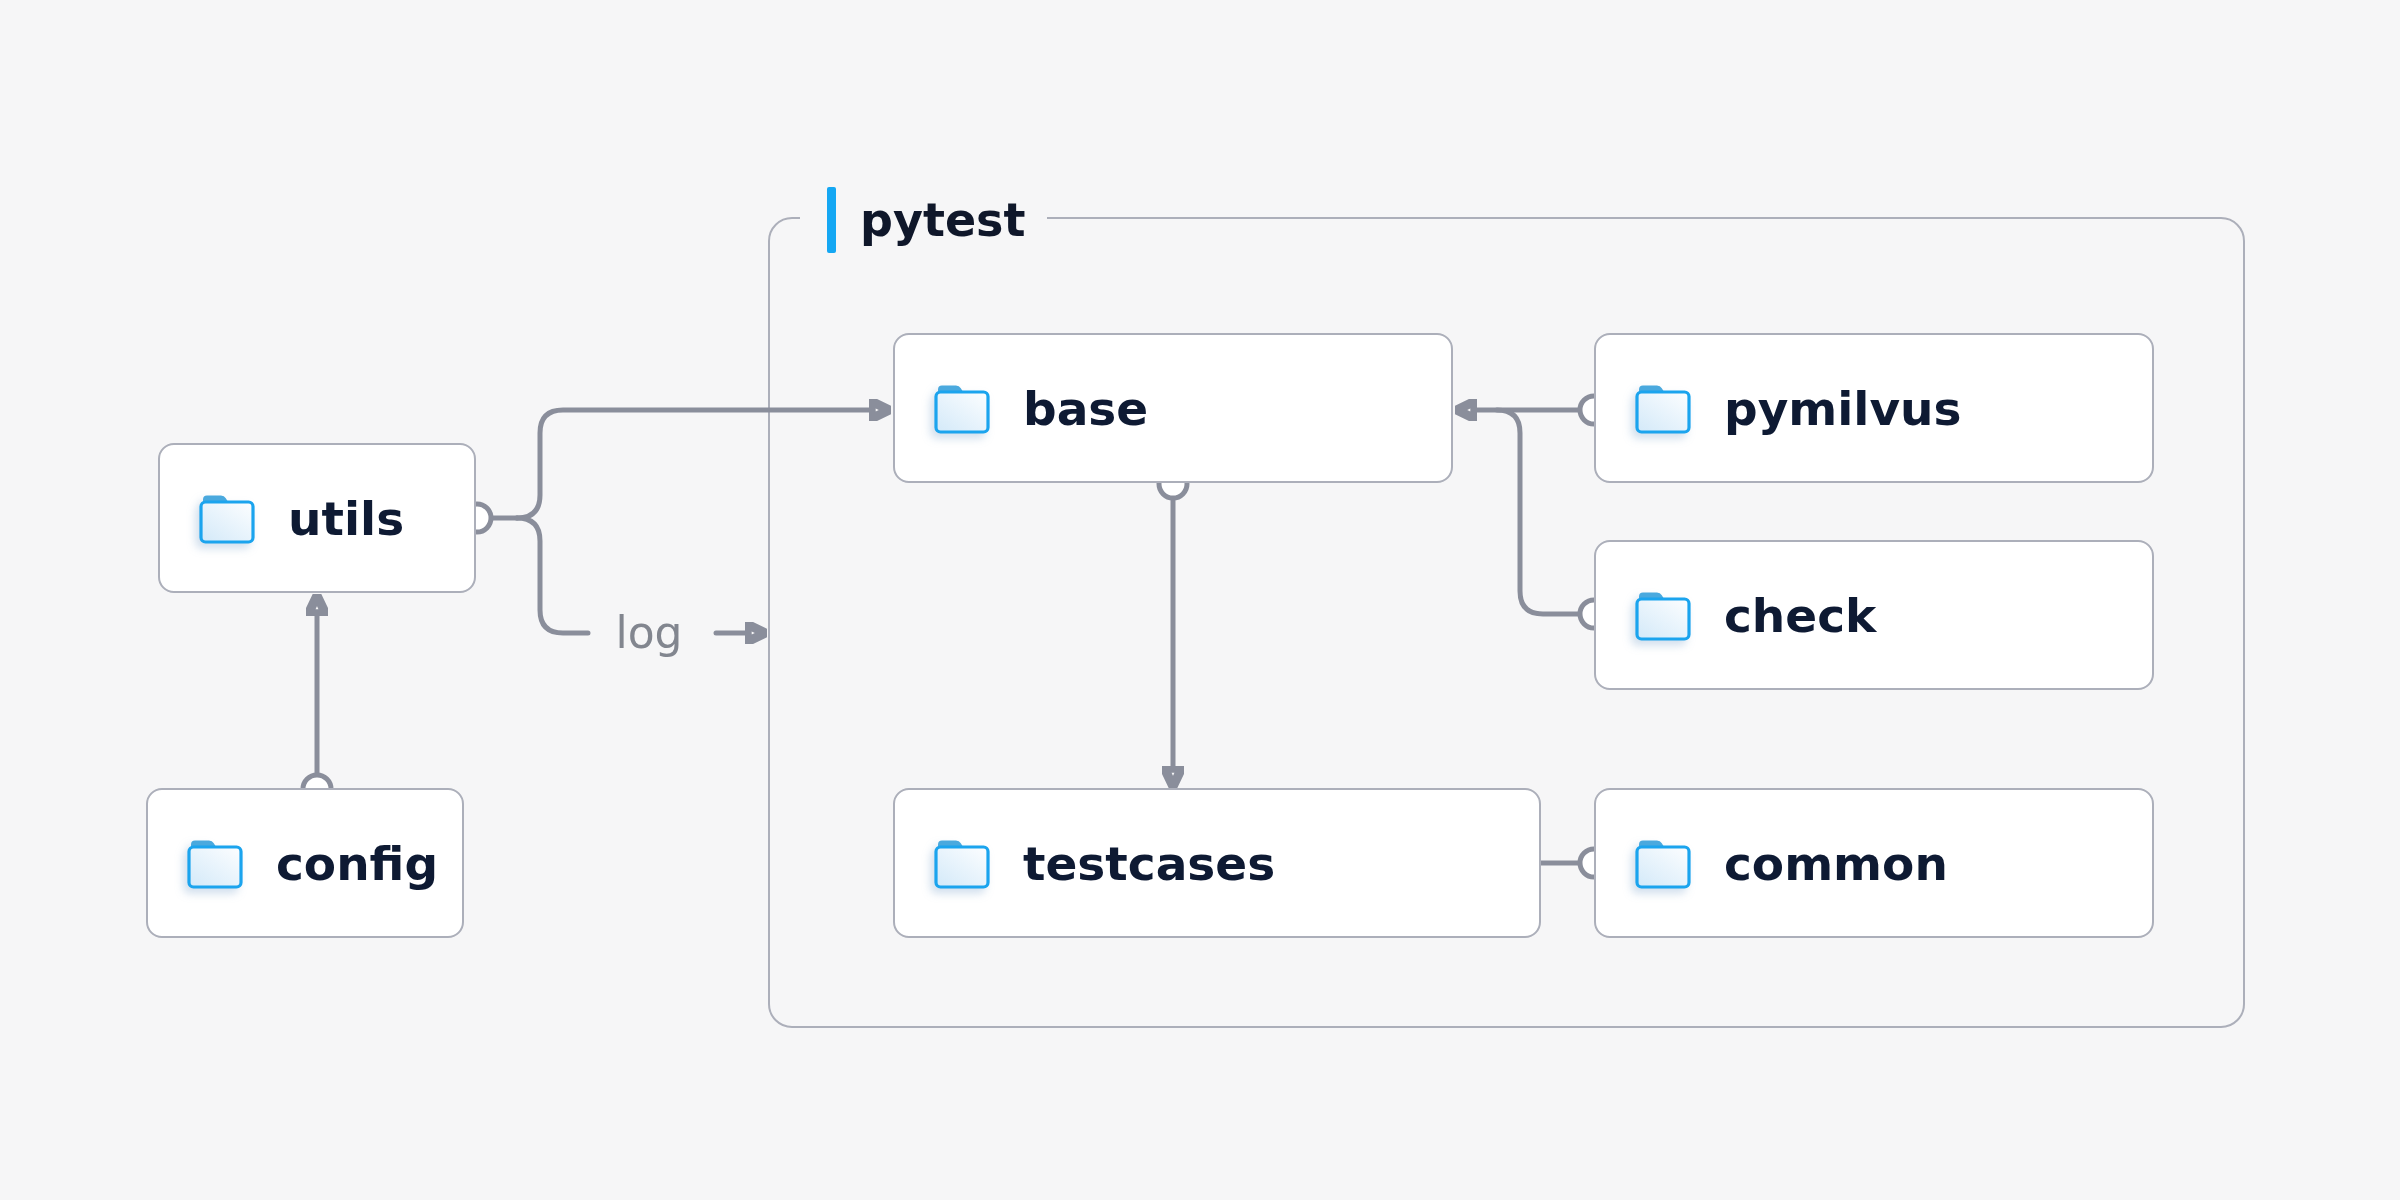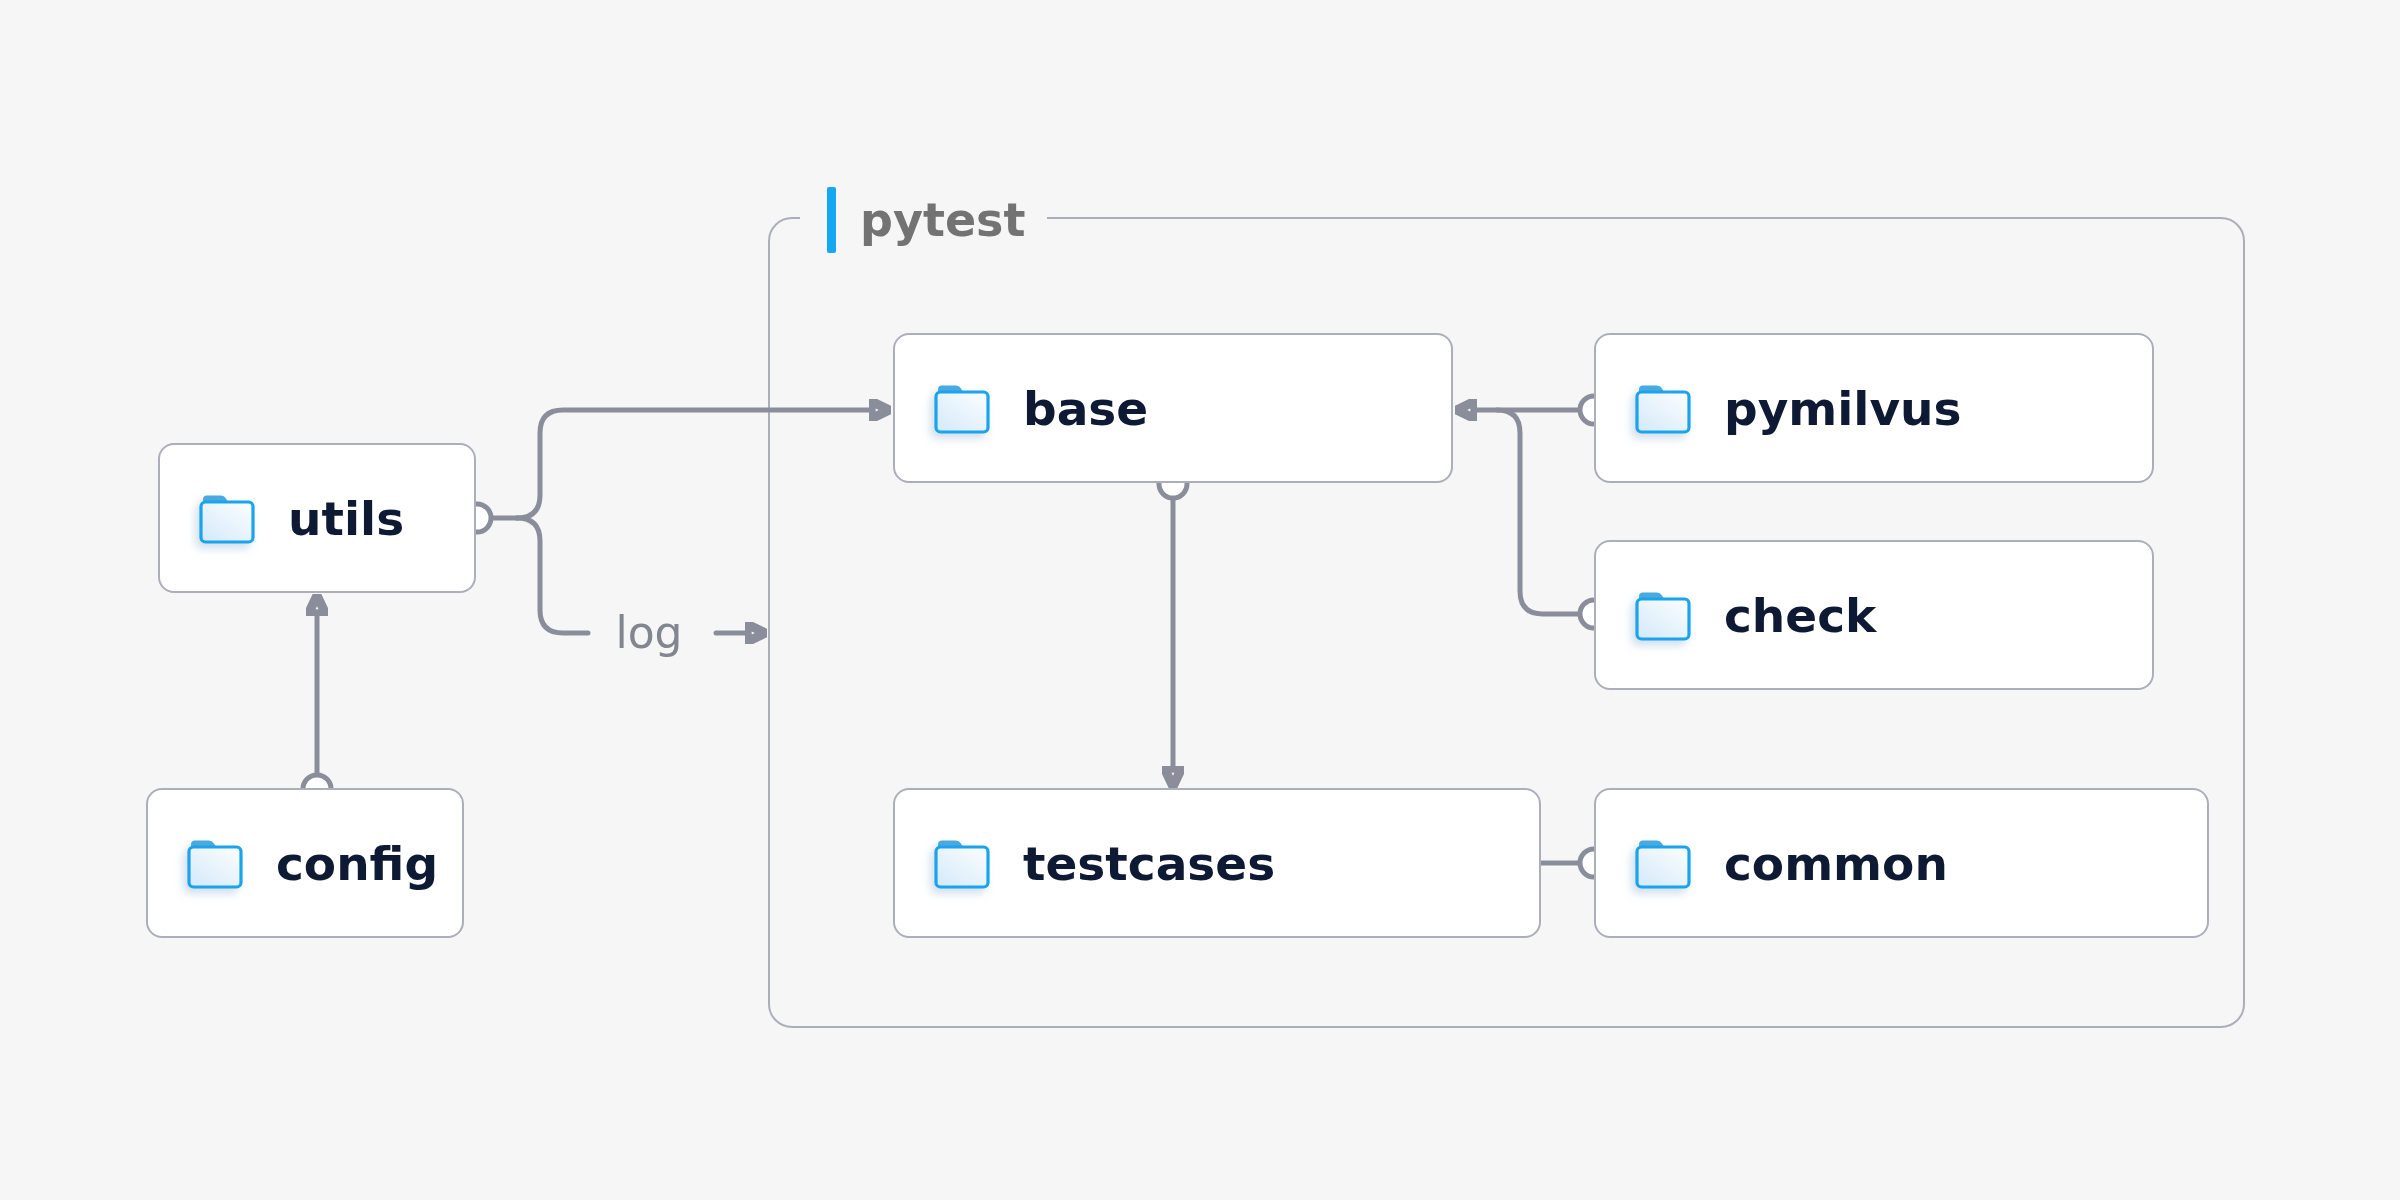--- a/index.html
+++ b/index.html
@@ -42,21 +42,21 @@
     width: 9px;
     height: 66px;
     background: #14A7F3;
     border-radius: 2px;
     margin-right: 24px;
     flex: 0 0 auto;
   }
   .group-title {
     font-size: 46px;
     font-weight: 700;
-    color: #737373;
+    color: #0f172a;
     line-height: 1;
     white-space: nowrap;
   }
   
   .edges {
     position: absolute;
     left: 0; top: 0;
     width: 2400px;
     height: 1200px;
     z-index: 2;
@@ -87,21 +87,21 @@
   .folder {
     flex: 0 0 auto;
     filter: drop-shadow(-4px 5px 4px rgba(90, 140, 190, 0.28));
   }
   .n-utils     { left: 158px;  top: 443px; width: 318px; text-align: right; }
   .n-config    { left: 146px;  top: 788px; width: 318px; }
   .n-base      { left: 893px;  top: 333px; width: 560px; }
   .n-pymilvus  { left: 1594px; top: 333px; width: 560px; }
   .n-check     { left: 1594px; top: 540px; width: 560px; }
   .n-testcases { left: 893px;  top: 788px; width: 648px; }
-  .n-common    { left: 1594px; top: 788px; width: 615px; }
+  .n-common    { left: 1594px; top: 788px; width: 560px; }
   
   .log-label {
     position: absolute;
     left: 593px;
     top: 607px;
     width: 112px;
     text-align: center;
     font-size: 44px;
     font-weight: 500;
     color: #82868F;

